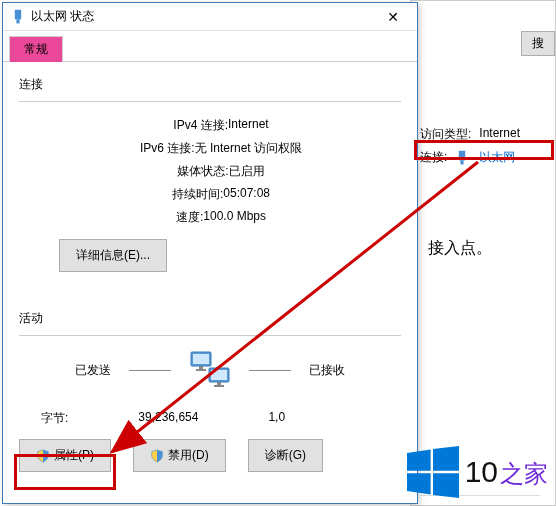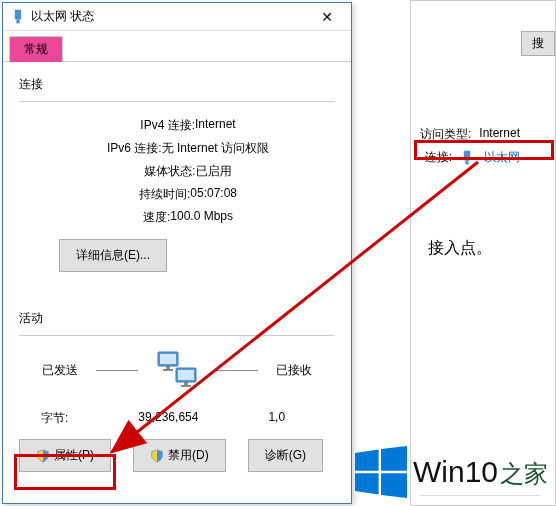--- a/index.html
+++ b/index.html
@@ -1,26 +1,26 @@
 <!DOCTYPE html>
 <html><head>
 <meta charset="utf-8">
 <style>
   * { box-sizing: border-box; margin: 0; padding: 0; font-family: "Microsoft YaHei", "Segoe UI", sans-serif; }
   body { width: 556px; height: 506px; background: #fff; overflow: hidden; position: relative; font-size: 12px; }
   
   .bg-window { position: absolute; left: 410px; top: 0; width: 146px; height: 506px; background: #fff; border: 1px solid #ccc; }
   .bg-search-btn { position: absolute; right: 0; top: 30px; border: 1px solid #adadad; background: #e1e1e1; padding: 3px 10px; }
   .bg-info { position: absolute; left: 420px; top: 126px; }
-  .bg-row { display: flex; gap: 8px; margin-bottom: 6px; font-size: 12px; justify-content: flex-end; }
+  .bg-row { display: flex; gap: 8px; margin-bottom: 6px; font-size: 12px; }
   .bg-link { color: #0066cc; display: inline-flex; align-items: center; gap: 4px; }
   .bg-text { position: absolute; left: 428px; top: 238px; font-size: 16px; color: #000; }
   .bg-hr { position: absolute; left: 420px; top: 495px; width: 120px; border-top: 1px solid #ddd; }
   
-  .dialog { position: absolute; left: 2px; top: 2px; width: 350px; height: 502px; background: #fff; border: 1px solid #3a7ab8; box-shadow: 2px 2px 6px rgba(0,0,0,0.2); }
+  .dialog { position: absolute; left: 2px; top: 2px; width: 416px; height: 502px; background: #fff; border: 1px solid #3a7ab8; box-shadow: 2px 2px 6px rgba(0,0,0,0.2); }
   .titlebar { height: 28px; background: #fff; display: flex; align-items: center; padding: 0 4px 0 8px; border-bottom: 1px solid #e0e0e0; }
   .titlebar-icon { width: 14px; height: 16px; margin-right: 6px; }
   .titlebar-text { flex: 1; font-size: 12px; }
   .close-btn { width: 40px; height: 24px; display: flex; align-items: center; justify-content: center; font-size: 14px; cursor: pointer; }
   
   .tabs { display: flex; padding: 4px 6px 0 6px; border-bottom: 1px solid #ccc; }
   .tab { border: 1px solid #ccc; border-bottom: none; padding: 4px 14px; font-size: 12px; background: #ec4899; position: relative; top: 1px; }
   
   .body { padding: 14px 16px; }
   .section-title { font-size: 12px; margin-bottom: 8px; }
@@ -40,21 +40,21 @@
   .shield-icon { width: 14px; height: 14px; }
   
   .red-box { position: absolute; border: 3px solid #c00; pointer-events: none; }
   .arrow-svg { position: absolute; pointer-events: none; }
   
   .watermark { position: absolute; right: 8px; bottom: 8px; display: flex; align-items: center; gap: 6px; }
   .win-logo-svg { width: 52px; height: 52px; }
   .wm-text { display: flex; align-items: baseline; }
   .wm-win { font-size: 30px; font-weight: 400; color: #111; }
   .wm-10 { font-size: 30px; font-weight: 400; color: #111; }
-  .wm-cn { font-size: 24px; color: #14532d; margin-left: 2px; font-weight: 500; }
+  .wm-cn { font-size: 24px; color: #6d28d9; margin-left: 2px; font-weight: 500; }
   
   .net-icon { fill: #4a90d9; }
 </style>
 </head>
 <body>
 
 <div class="bg-window">
   <div class="bg-search-btn">搜</div>
 </div>
 <div class="bg-info">
@@ -183,17 +183,16 @@
 </svg>
 
 <div class="watermark">
   <svg class="win-logo-svg" viewBox="0 0 88 88">
     <path fill="#0078d7" d="M0 12 L40 6 V42 H0 Z"></path>
     <path fill="#0078d7" d="M44 5 L88 0 V42 H44 Z"></path>
     <path fill="#0078d7" d="M0 46 H40 V82 L0 76 Z"></path>
     <path fill="#0078d7" d="M44 46 H88 V88 L44 83 Z"></path>
   </svg>
   <div class="wm-text">
-    <span class="wm-win">Win</span>
     <span class="wm-10">10</span>
     <span class="wm-cn">之家</span>
   </div>
 </div>
 
 </body></html>

